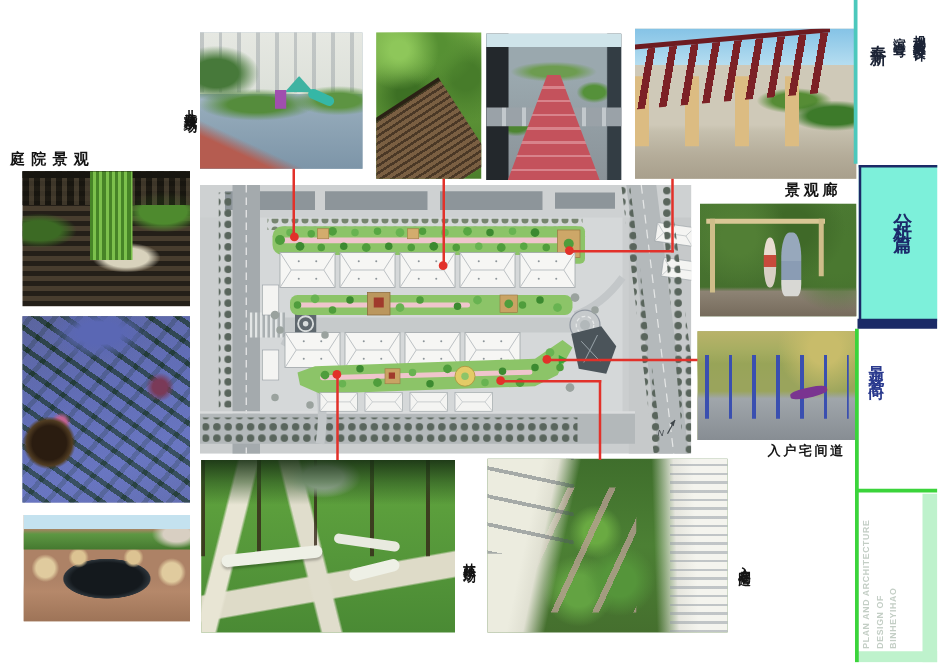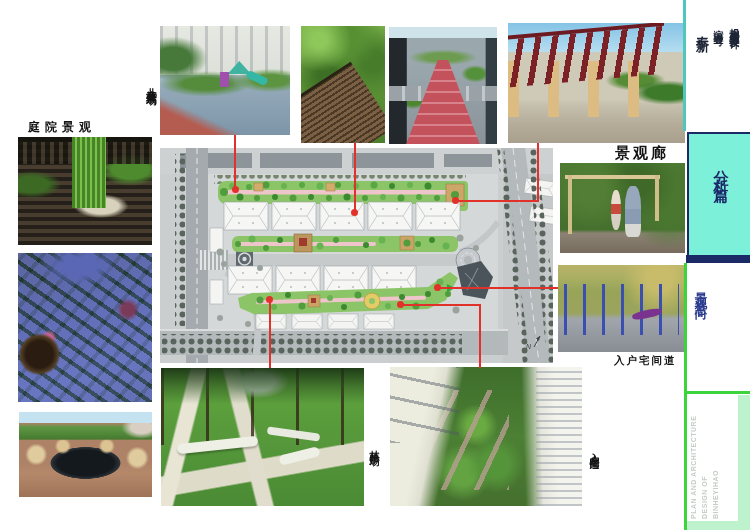--- a/index.html
+++ b/index.html
@@ -115,23 +115,23 @@
     repeating-linear-gradient(0deg, rgba(150,158,166,.55) 0 2px, rgba(255,255,255,0) 2px 7px) 100% 0/24% 100% no-repeat,
     linear-gradient(268deg,#f4f4ee 0 14%, #e6e6de 22%, rgba(0,0,0,0) 31%),
     repeating-linear-gradient(115deg, rgba(188,158,150,.75) 0 5px, rgba(0,0,0,0) 5px 30px) 30% 60%/46% 72% no-repeat,
     radial-gradient(circle at 45% 42%, #6aaa42 7%, rgba(0,0,0,0) 16%),
     radial-gradient(circle at 55% 70%, #55953a 9%, rgba(0,0,0,0) 20%),
     radial-gradient(circle at 38% 76%, #63a342 8%, rgba(0,0,0,0) 18%),
     linear-gradient(180deg,#3f6e2c 0%,#4c8034 50%,#456f2e 100%);}
   
   .lbl{position:absolute;color:#141414;font-family:"Liberation Serif",serif;font-weight:700;z-index:10;}
   .vtext{writing-mode:vertical-rl;text-orientation:upright;}
-  .lbl-courtyard{left:28px;top:119px;font-size:12px;letter-spacing:5px;}
+  .lbl-courtyard{left:8px;top:119px;font-size:12px;letter-spacing:5px;}
   .lbl-children{left:144px;top:79px;font-size:10.5px;letter-spacing:2px;}
-  .lbl-corridor{left:615px;top:144px;font-size:15px;letter-spacing:3px;}
+  .lbl-corridor{left:628px;top:144px;font-size:12px;letter-spacing:3px;}
   .lbl-fitness{left:614px;top:354px;font-size:10.5px;letter-spacing:2px;}
   .lbl-plaza{left:367px;top:442px;font-size:10px;letter-spacing:1.5px;}
   .lbl-entry{left:587px;top:445px;font-size:10px;letter-spacing:1.5px;}
   
   .plan{position:absolute;left:160px;top:148px;width:393px;height:215px;z-index:2;}
   
   .rl{position:absolute;background:#e2312a;z-index:30;}
   .rd{position:absolute;width:7px;height:7px;border-radius:50%;background:#e2312a;z-index:31;}
   
   .teal-rule{position:absolute;left:683px;top:0;width:3px;height:131px;background:#4cc8bc;z-index:20;}

